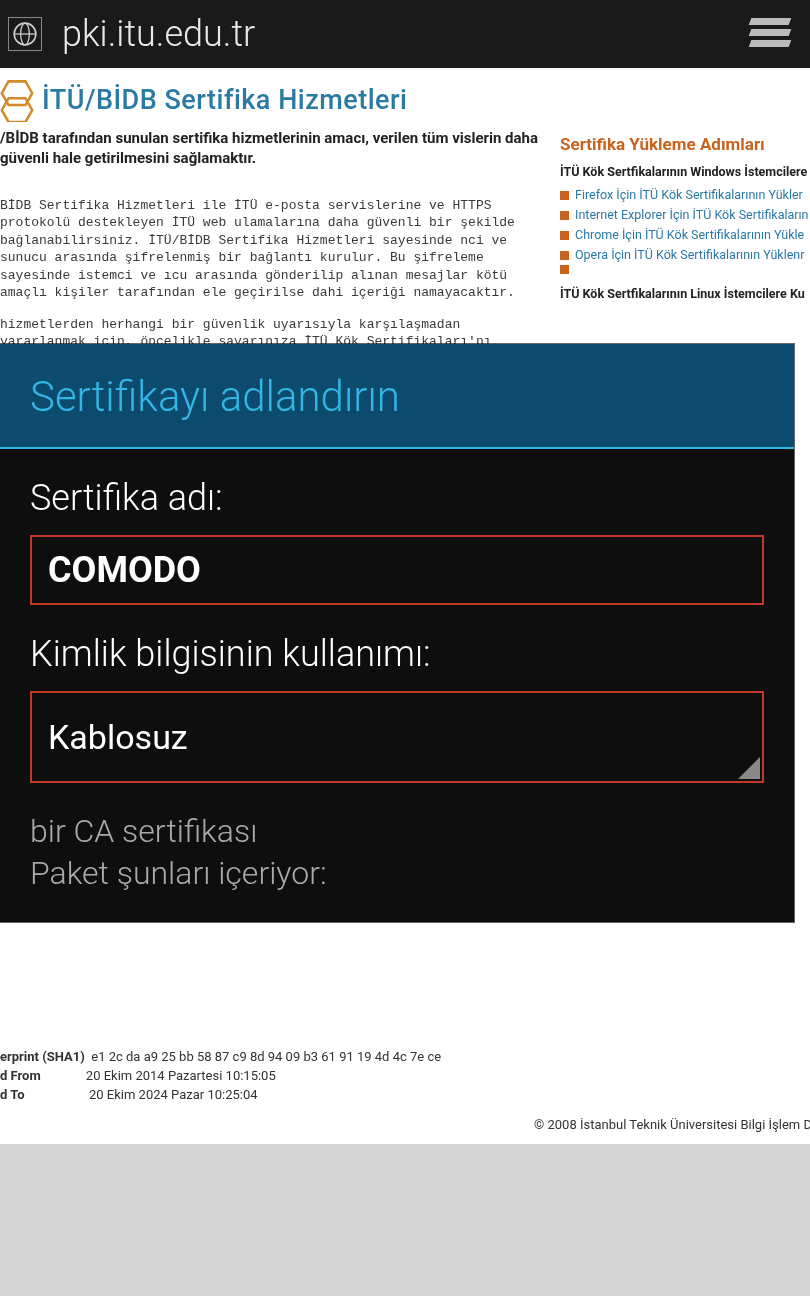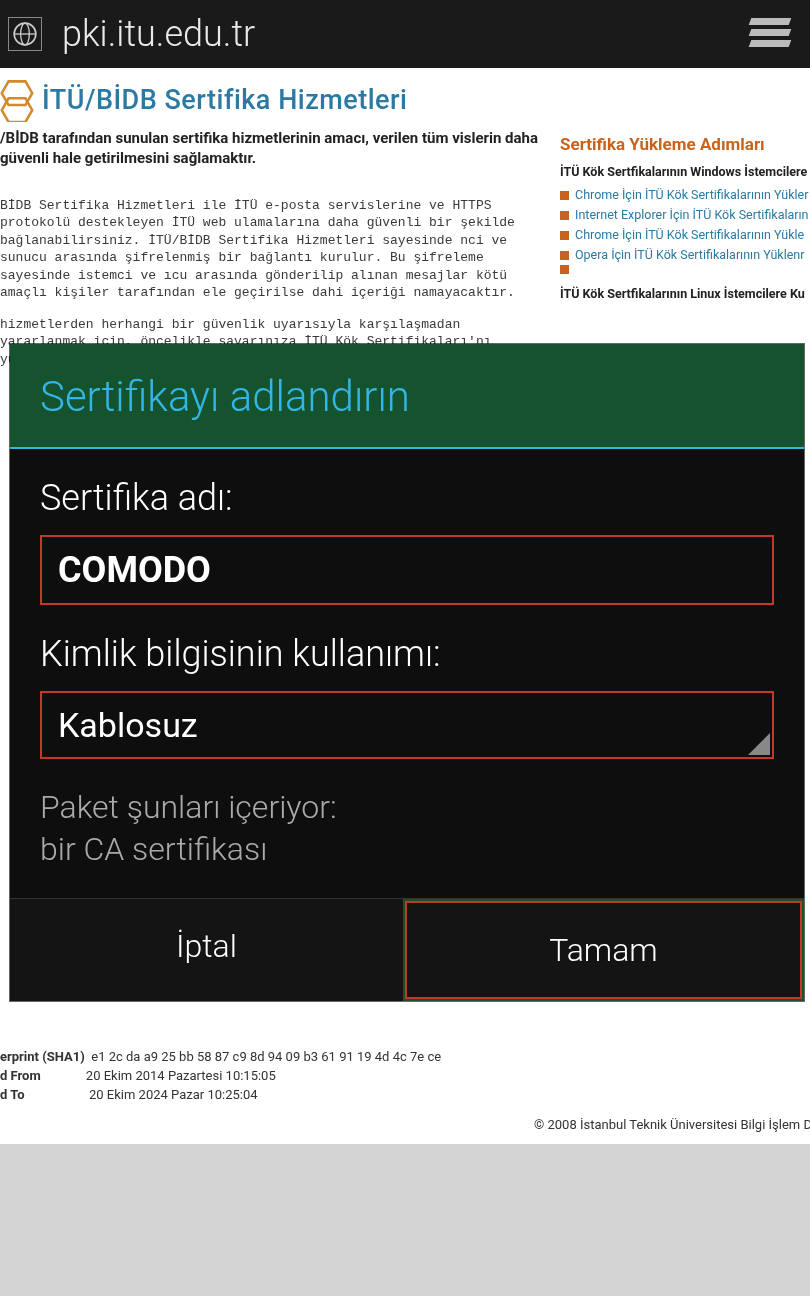--- a/index.html
+++ b/index.html
@@ -125,23 +125,23 @@
   .fingerprint-block .lbl { font-weight: bold; display:inline-block; }
   .footer {
     text-align: right;
     font-size: 13px;
     color: #333;
     padding: 12px 8px;
   }
   .dialog {
     position: absolute;
     top: 344px;
-    left: 10px;
+    left: 0;
     width: 794px;
-    background: #14532d;
+    background: #0c4a6e;
     color: #eee;
     box-shadow: 0 0 0 1px rgba(0,0,0,0.6);
   }
   .dlg-title {
     color: #33b5e5;
     font-size: 42px;
     font-weight: 300;
     padding: 28px 30px 26px 30px;
   }
   .dlg-divider {
@@ -168,21 +168,21 @@
     width: 100%;
     margin-bottom: 28px;
     font-family: inherit;
   }
   .dropdown {
     border: 2px solid #c0392b;
     background: transparent;
     color: #fff;
     font-size: 34px;
     font-weight: 400;
-    padding: 12px 16px;
+    padding: 24px 16px;
     width: 100%;
     margin-bottom: 28px;
     position: relative;
   }
   .dropdown::after {
     content: '';
     position: absolute;
     right: 2px;
     bottom: 2px;
     width: 0; height: 0;
@@ -256,21 +256,21 @@
         <div><span class="lbl">d From</span>&nbsp;&nbsp;&nbsp;&nbsp;&nbsp;&nbsp;&nbsp;&nbsp;&nbsp;&nbsp;&nbsp;&nbsp;&nbsp;&nbsp;<span>20 Ekim 2014 Pazartesi 10:15:05</span></div>
         <div><span class="lbl">d To</span>&nbsp;&nbsp;&nbsp;&nbsp;&nbsp;&nbsp;&nbsp;&nbsp;&nbsp;&nbsp;&nbsp;&nbsp;&nbsp;&nbsp;&nbsp;&nbsp;&nbsp;&nbsp;&nbsp;&nbsp;<span>20 Ekim 2024 Pazar 10:25:04</span></div>
       </div>
     </div>
 
     <div class="right-col">
       <div class="right-title">Sertifika Yükleme Adımları</div>
       <div class="right-sub">İTÜ Kök Sertfikalarının Windows İstemcilere</div>
       <div class="link-row">
           <span class="bullet-sq"></span>
-          <span>Chrome İçin İTÜ Kök Sertifikalarının Yükler</span>
+          <span>Firefox İçin İTÜ Kök Sertifikalarının Yükler</span>
         </div>
       <div class="link-row">
           <span class="bullet-sq"></span>
           <span>Internet Explorer İçin İTÜ Kök Sertifikaların</span>
         </div>
       <div class="link-row">
           <span class="bullet-sq"></span>
           <span>Chrome İçin İTÜ Kök Sertifikalarının Yükle</span>
         </div>
       <div class="link-row">
@@ -291,21 +291,17 @@
   <div class="dlg-title">Sertifikayı adlandırın</div>
   <div class="dlg-divider"></div>
   <div class="dlg-body">
     <div class="field-label">Sertifika adı:</div>
     <input class="text-input" type="text" value="COMODO" style="">
     <div class="field-label">Kimlik bilgisinin kullanımı:</div>
     <div class="dropdown">
       <span>Kablosuz</span>
     </div>
     <div class="pkg-text">
+      <div>bir CA sertifikası</div>
       <div>Paket şunları içeriyor:</div>
-      <div>bir CA sertifikası</div>
     </div>
   </div>
-  <div class="dlg-buttons">
-    <div class="dlg-btn">İptal</div>
-    <div class="dlg-btn primary">Tamam</div>
-  </div>
 </div>
 
 </body></html>

